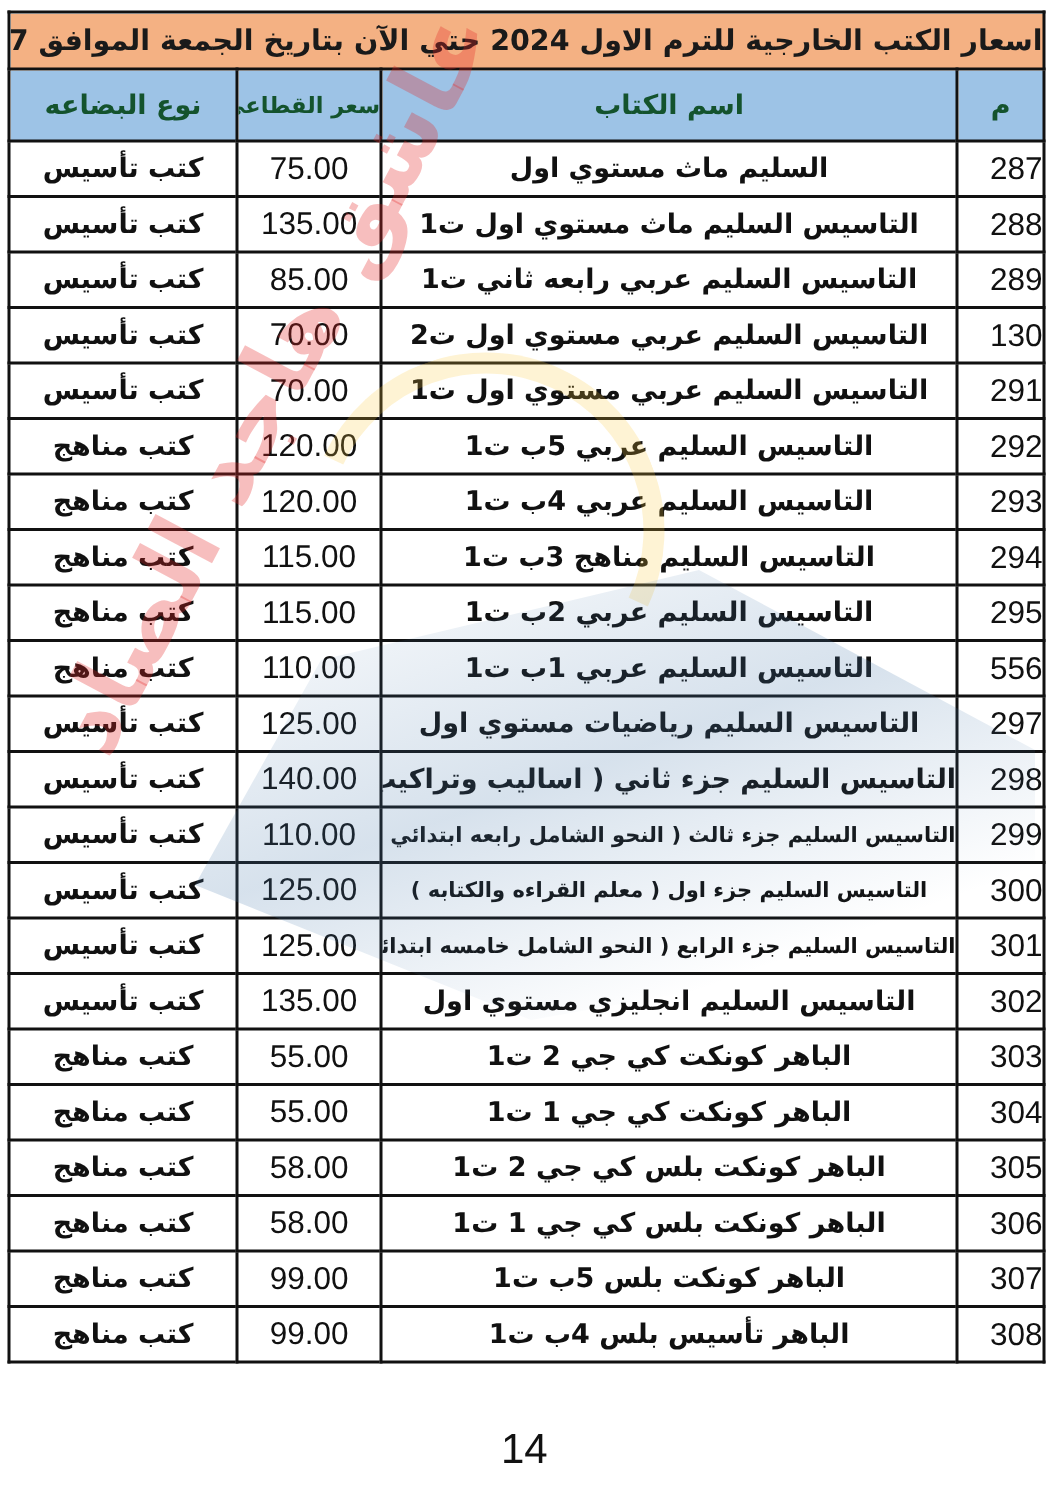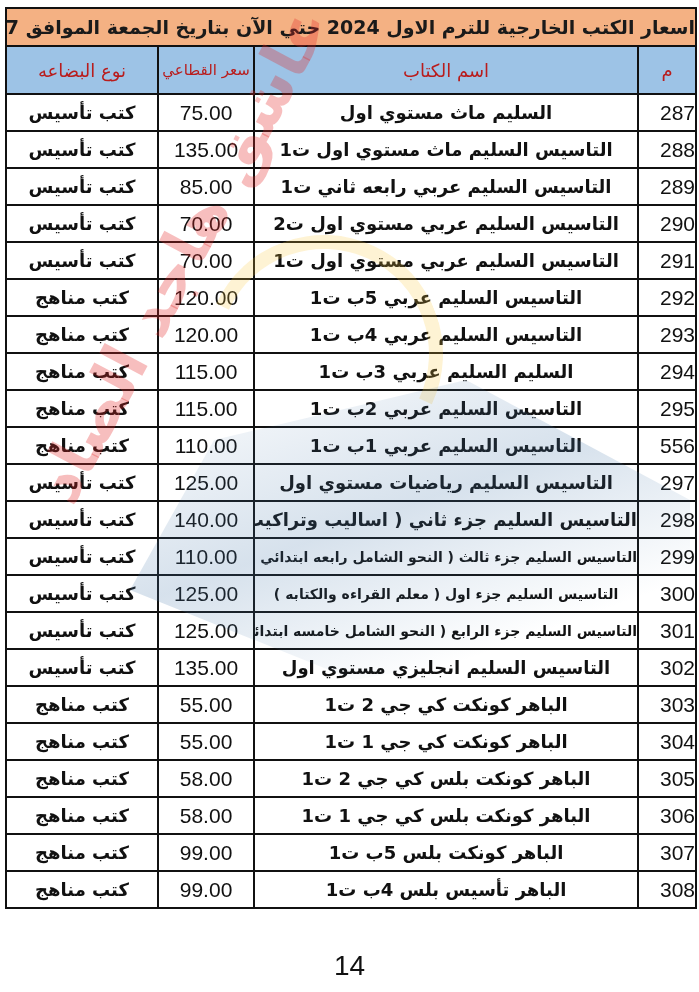--- a/index.html
+++ b/index.html
@@ -36,22 +36,22 @@
     background: #f4b183;
     height: 36px;
     font-size: 19px;
     font-weight: bold;
     color: #1a1a1a;
   }
   .head-row th {
     background: #9dc3e6;
     height: 46px;
     font-size: 18px;
-    font-weight: normal;
-    color: #b91c1c;
+    font-weight: bold;
+    color: #14532d;
     margin-left: 16px;
   }
   .head-row th.col-price-h { font-size: 15px; }
   .body-row td {
     height: 35px;
     font-size: 18px;
     font-weight: bold;
     background: transparent;
   }
   .col-no { width: 58px; }
@@ -140,21 +140,21 @@
           <td class="cell-price">135.00</td>
           <td class="cell-type">كتب تأسيس</td>
         </tr>
         <tr class="body-row">
           <td class="cell-no">289</td>
           <td class="cell-name">التاسيس السليم عربي رابعه ثاني ت1</td>
           <td class="cell-price">85.00</td>
           <td class="cell-type">كتب تأسيس</td>
         </tr>
         <tr class="body-row">
-          <td class="cell-no">290</td>
+          <td class="cell-no">130</td>
           <td class="cell-name">التاسيس السليم عربي مستوي اول ت2</td>
           <td class="cell-price">70.00</td>
           <td class="cell-type">كتب تأسيس</td>
         </tr>
         <tr class="body-row">
           <td class="cell-no">291</td>
           <td class="cell-name">التاسيس السليم عربي مستوي اول ت1</td>
           <td class="cell-price">70.00</td>
           <td class="cell-type">كتب تأسيس</td>
         </tr>
@@ -165,21 +165,21 @@
           <td class="cell-type">كتب مناهج</td>
         </tr>
         <tr class="body-row">
           <td class="cell-no">293</td>
           <td class="cell-name">التاسيس السليم عربي 4ب ت1</td>
           <td class="cell-price">120.00</td>
           <td class="cell-type">كتب مناهج</td>
         </tr>
         <tr class="body-row">
           <td class="cell-no">294</td>
-          <td class="cell-name">السليم السليم عربي 3ب ت1</td>
+          <td class="cell-name">التاسيس السليم مناهج 3ب ت1</td>
           <td class="cell-price">115.00</td>
           <td class="cell-type">كتب مناهج</td>
         </tr>
         <tr class="body-row">
           <td class="cell-no">295</td>
           <td class="cell-name">التاسيس السليم عربي 2ب ت1</td>
           <td class="cell-price">115.00</td>
           <td class="cell-type">كتب مناهج</td>
         </tr>
         <tr class="body-row">

